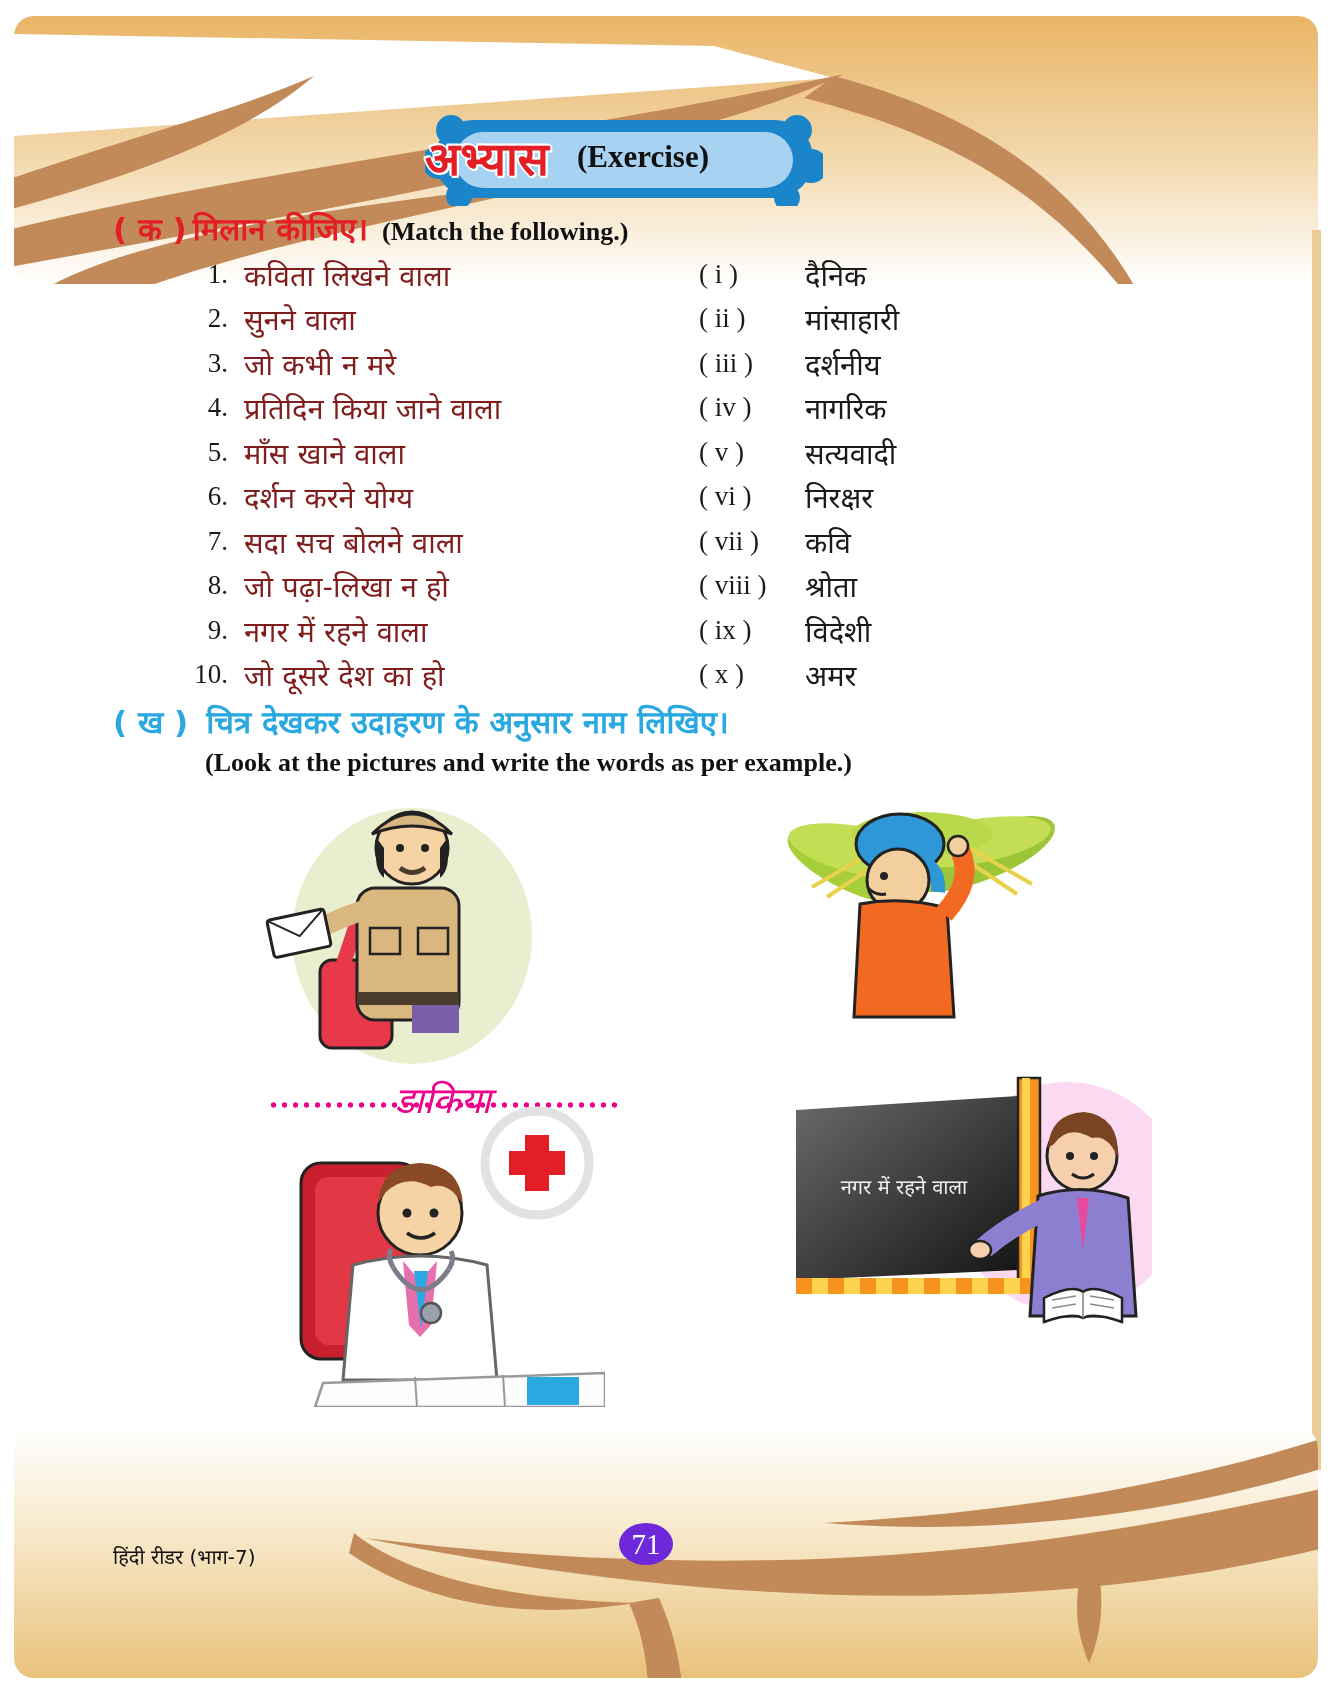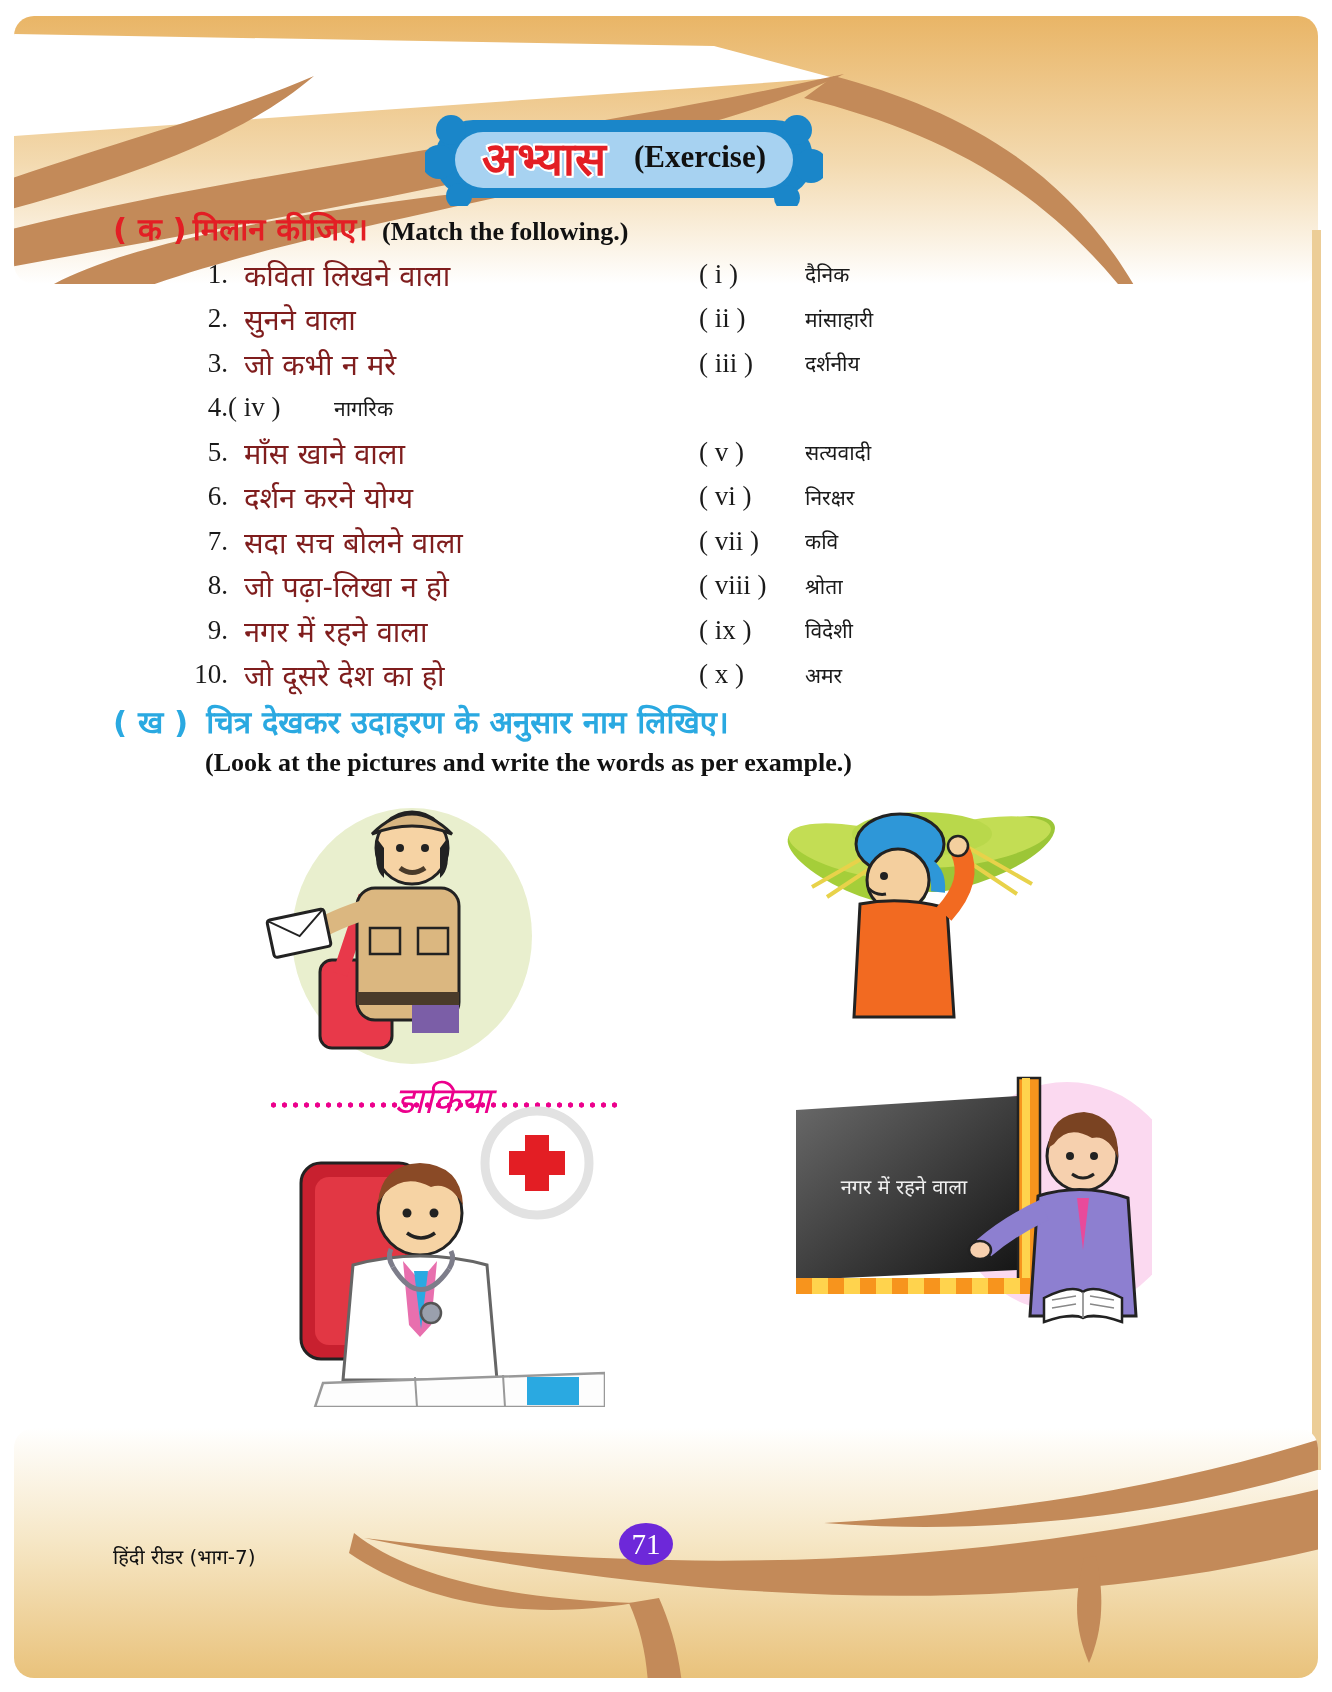--- a/index.html
+++ b/index.html
@@ -4,35 +4,35 @@
 <style>
   html,body{margin:0;padding:0;background:#fff;}
   .page{position:relative;width:1332px;height:1692px;background:#fff;overflow:hidden;
         font-family:"Liberation Serif","DejaVu Serif",serif;}
   .abs{position:absolute;}
   .hindi{font-family:"DejaVu Sans","Liberation Sans",sans-serif;}
   .serif{font-family:"Liberation Serif","DejaVu Serif",serif;}
   
   .badge-wrap{left:425px;top:116px;width:398px;height:82px;}
   .badge-text{position:absolute;left:0;top:0;width:100%;height:100%;
-              display:flex;align-items:center;justify-content:center;gap:14px;}
+              display:flex;align-items:center;gap:14px;}
   .badge-hindi{color:#e31e24;font-size:46px;font-weight:bold;
                text-shadow:-2px 0 #fff,2px 0 #fff,0 -2px #fff,0 2px #fff,2px 2px #fff,-2px -2px #fff;}
   .badge-eng{color:#111;font-size:31px;font-weight:bold;margin-left:14px;}
   
   .h-red{color:#e31e24;font-weight:bold;font-size:31px;}
   .h-blue{color:#2aa9e1;font-weight:bold;font-size:31px;}
   .h-eng{color:#111;font-weight:bold;font-size:26px;}
   
   .match{left:170px;top:252px;width:980px;}
   .mrow{display:flex;align-items:center;height:44.5px;}
   .mnum{width:58px;text-align:right;font-size:27px;color:#1a1a1a;}
   .mleft{width:455px;margin-left:16px;font-size:29px;color:#7f1d1d;}
   .mroman{width:102px;font-size:27px;color:#1a1a1a;}
-  .mright{font-size:21px;color:#1a1a1a;margin-left:4px;}
+  .mright{font-size:29px;color:#1a1a1a;margin-left:4px;}
   
   .dotline{height:10px;background-image:radial-gradient(circle,#ec008c 2.4px,rgba(0,0,0,0) 2.9px);
            background-size:11px 10px;background-repeat:repeat-x;background-position:left center;}
   .dotword{position:absolute;left:0;top:-25px;width:100%;text-align:center;color:#ec008c;
            font-size:36px;font-style:italic;}
   
   .foot-title{font-size:20px;color:#111;}
   .pageno{width:54px;height:42px;background:#6d28d9;border-radius:50%;color:#fff;
           display:flex;align-items:center;justify-content:center;font-size:29px;font-weight:normal;}
   .edge-strip{left:1312px;top:230px;width:9px;height:1240px;background:#eccd97;}
@@ -103,20 +103,21 @@
       <span class="mright hindi">मांसाहारी</span>
     </div>
     <div class="mrow">
       <span class="mnum serif">3.</span>
       <span class="mleft hindi">जो कभी न मरे</span>
       <span class="mroman serif">( iii )</span>
       <span class="mright hindi">दर्शनीय</span>
     </div>
     <div class="mrow">
       <span class="mnum serif">4.</span>
+      <span class="mleft hindi">प्रतिदिन किया जाने वाला</span>
       <span class="mroman serif">( iv )</span>
       <span class="mright hindi">नागरिक</span>
     </div>
     <div class="mrow">
       <span class="mnum serif">5.</span>
       <span class="mleft hindi">माँस खाने वाला</span>
       <span class="mroman serif">( v )</span>
       <span class="mright hindi">सत्यवादी</span>
     </div>
     <div class="mrow">

